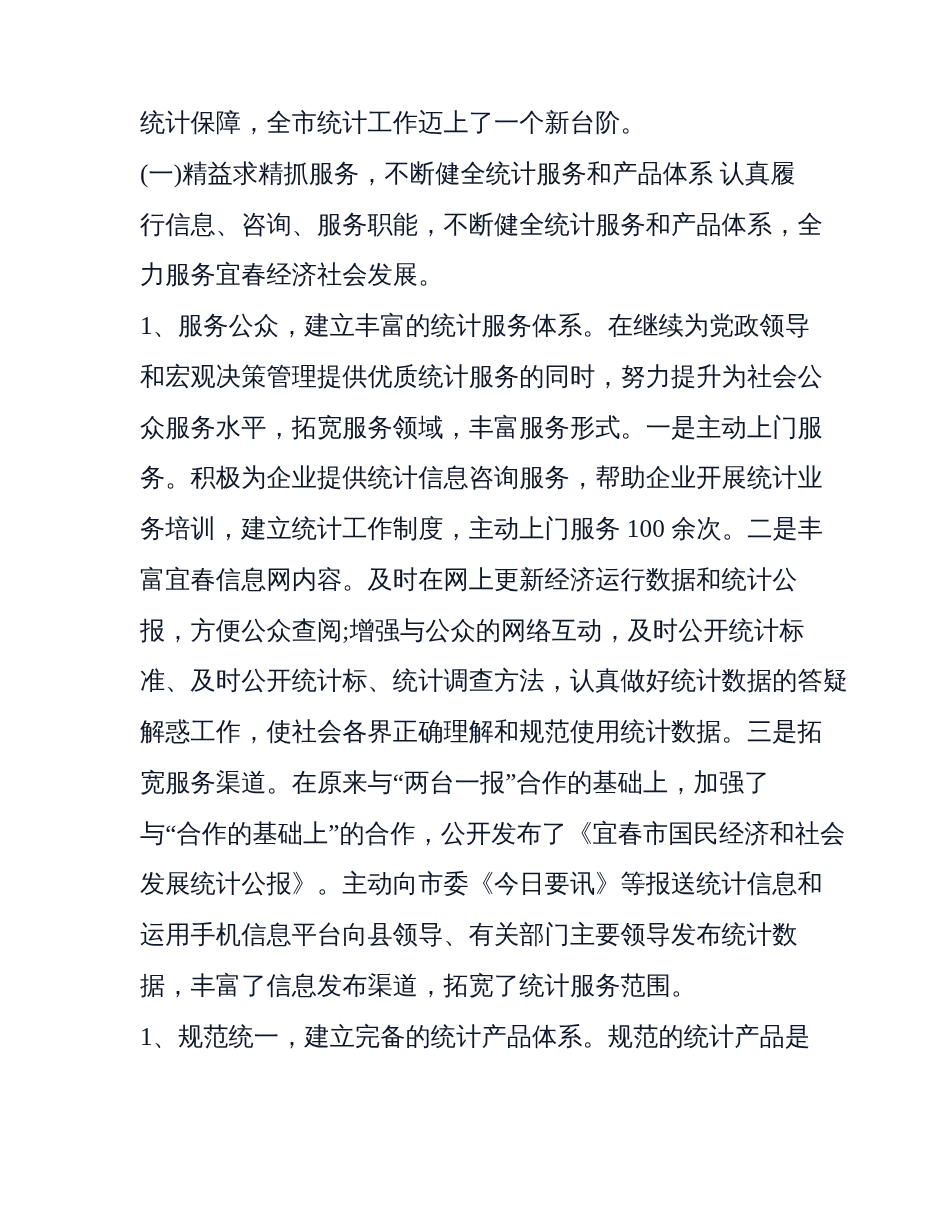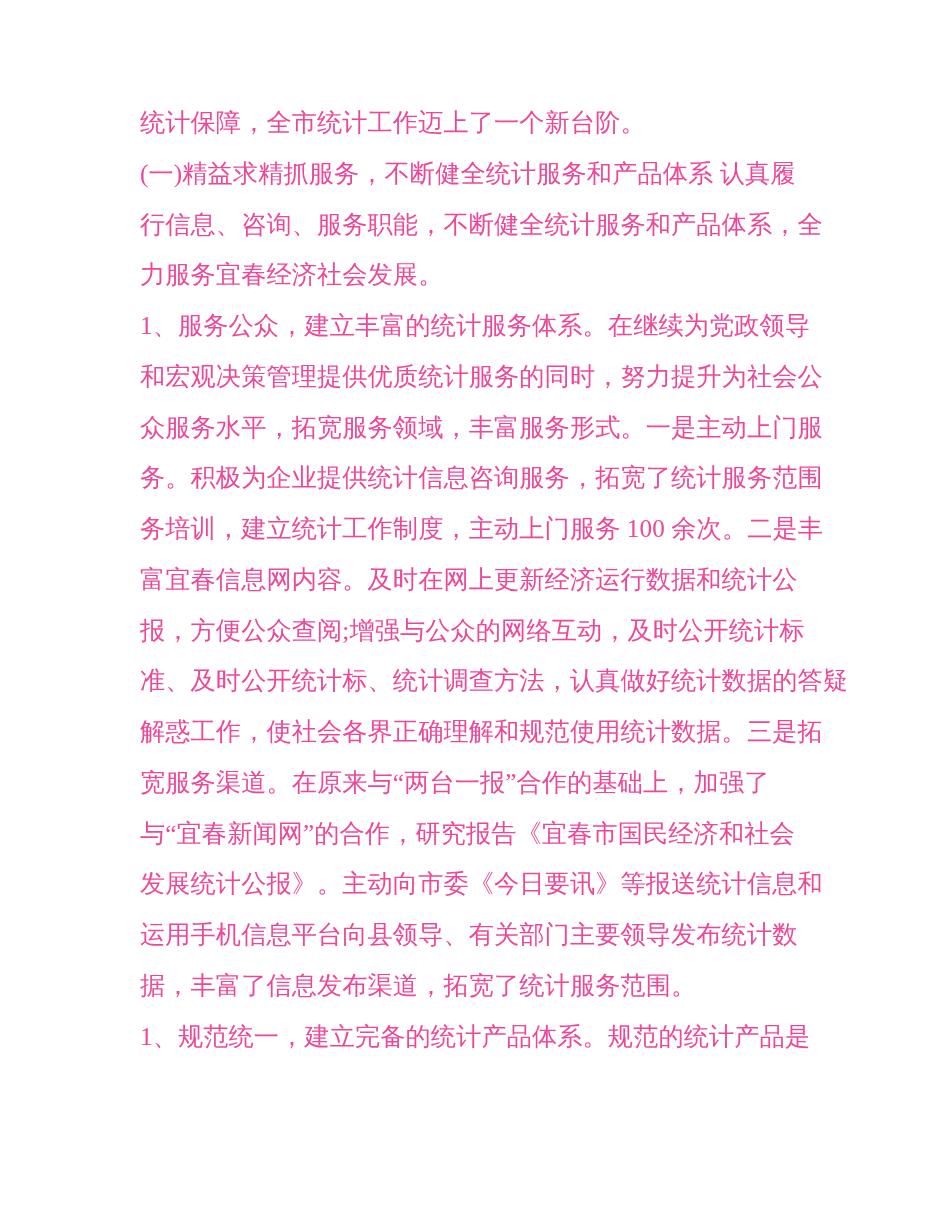--- a/index.html
+++ b/index.html
@@ -21,43 +21,43 @@
   .textblock {
     position: absolute;
     left: 140px;
     top: 98px;
     width: 700px;
   }
   .line {
     font-family: "Liberation Serif", "DejaVu Serif", serif;
     font-size: 25.2px;
     line-height: 50.75px;
-    color: #ec4899;
+    color: #0f172a;
     white-space: nowrap;
     letter-spacing: 0.1px;
   }
 </style>
 </head>
 <body>
 
 <div class="page">
   <div class="textblock">
     <div class="line">统计保障，全市统计工作迈上了一个新台阶。</div>
     <div class="line">(一)精益求精抓服务，不断健全统计服务和产品体系 认真履</div>
     <div class="line">行信息、咨询、服务职能，不断健全统计服务和产品体系，全</div>
     <div class="line">力服务宜春经济社会发展。</div>
     <div class="line">1、服务公众，建立丰富的统计服务体系。在继续为党政领导</div>
     <div class="line">和宏观决策管理提供优质统计服务的同时，努力提升为社会公</div>
     <div class="line">众服务水平，拓宽服务领域，丰富服务形式。一是主动上门服</div>
-    <div class="line">务。积极为企业提供统计信息咨询服务，拓宽了统计服务范围</div>
+    <div class="line">务。积极为企业提供统计信息咨询服务，帮助企业开展统计业</div>
     <div class="line">务培训，建立统计工作制度，主动上门服务 100 余次。二是丰</div>
     <div class="line">富宜春信息网内容。及时在网上更新经济运行数据和统计公</div>
     <div class="line">报，方便公众查阅;增强与公众的网络互动，及时公开统计标</div>
     <div class="line">准、及时公开统计标、统计调查方法，认真做好统计数据的答疑</div>
     <div class="line">解惑工作，使社会各界正确理解和规范使用统计数据。三是拓</div>
     <div class="line">宽服务渠道。在原来与“两台一报”合作的基础上，加强了</div>
-    <div class="line">与“宜春新闻网”的合作，研究报告《宜春市国民经济和社会</div>
+    <div class="line">与“合作的基础上”的合作，公开发布了《宜春市国民经济和社会</div>
     <div class="line">发展统计公报》。主动向市委《今日要讯》等报送统计信息和</div>
     <div class="line">运用手机信息平台向县领导、有关部门主要领导发布统计数</div>
     <div class="line">据，丰富了信息发布渠道，拓宽了统计服务范围。</div>
     <div class="line">1、规范统一，建立完备的统计产品体系。规范的统计产品是</div>
   </div>
 </div>
 
 </body></html>

